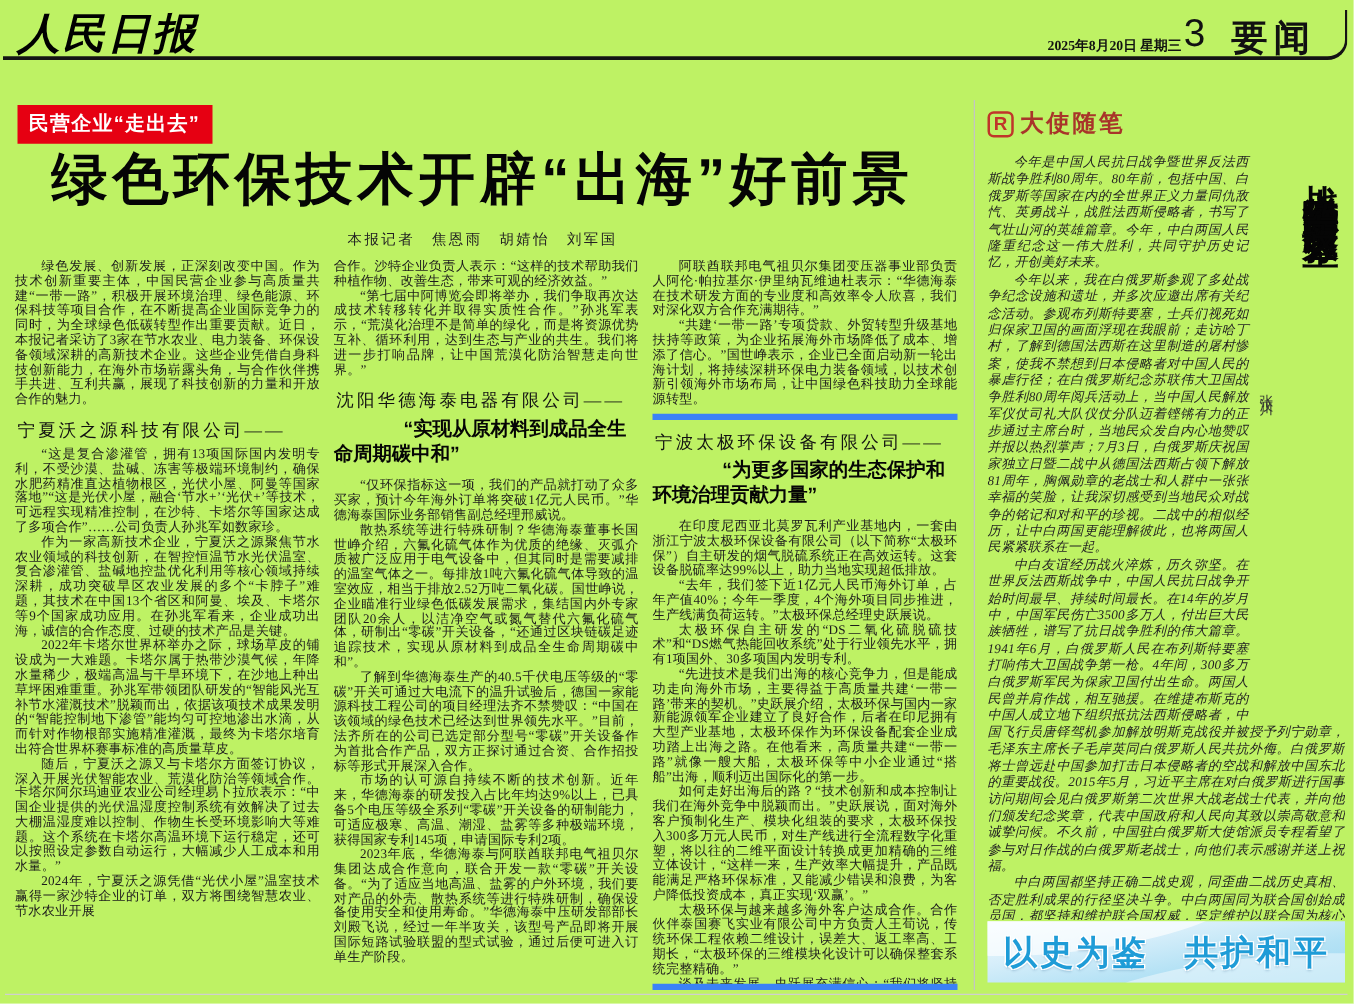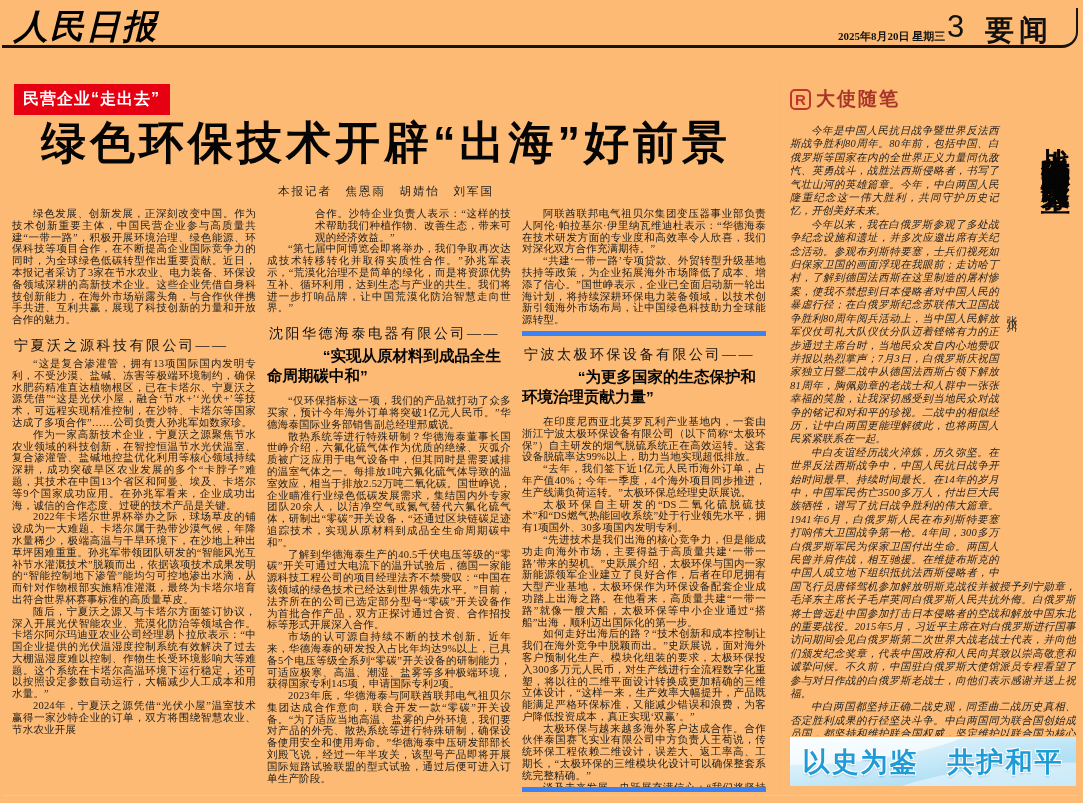--- a/index.html
+++ b/index.html
@@ -1,18 +1,18 @@
 <!DOCTYPE html>
 <html><head>
 <meta charset="utf-8">
 <style>
   * { margin:0; padding:0; box-sizing:border-box; }
   html,body { background:#ffffff; }
   .page {
-    position:relative; width:1083px; height:803px; background:#fdba74;
+    position:relative; width:1083px; height:803px; background:#bef264;
     font-family:"Liberation Serif","DejaVu Serif",serif; color:#1c1c1c; overflow:hidden;
   }
   
   .header-rule {
     position:absolute; left:2px; top:8px; width:1076px; height:40px;
     border-bottom:3px solid #141414; border-right:2.5px solid #141414;
     border-bottom-right-radius:16px;
   }
   .masthead {
     position:absolute; left:14px; top:4px; font-size:34px; font-weight:bold;
@@ -34,21 +34,21 @@
     letter-spacing:4px; color:#050505; white-space:nowrap;
   }
   .byline { position:absolute; left:6px; top:184px; width:760px; text-align:center; font-size:11.5px; letter-spacing:2px; color:#222; }
 
   .cols { position:absolute; left:12px; top:208px; width:754px; height:584px; display:flex; gap:11px; }
   .col  { width:244px; height:584px; overflow:hidden; display:flex; flex-direction:column; }
   .p {
     font-size:10.5px; line-height:11.8px; text-align:justify; text-indent:2em;
     letter-spacing:0.2px; color:#1c1c1c;
   }
-  .p.cont { text-indent:0;margin-left:48px; }
+  .p.cont { text-indent:0; }
   .co {
     font-size:14px; font-weight:normal; letter-spacing:2.5px; line-height:18px;
     margin:11px 0 3px 2px; color:#111;
   }
   .qt {
     font-family:"Liberation Sans",sans-serif; font-weight:bold; font-size:15.5px;
     line-height:20px; margin:0 0 9px; color:#050505; text-indent:3.6em;
   }
   .qt.one-line { text-indent:1.6em; white-space:nowrap; overflow:visible; font-size:14.5px; }
   .red-box {
@@ -119,21 +119,21 @@
 
   <div class="kicker">民营企业“走出去”</div>
   <h1 class="headline">绿色环保技术开辟“出海”好前景</h1>
   <div class="byline">本报记者　焦恩雨　胡婧怡　刘军国</div>
 
   <div class="cols">
 
     <div class="col">
       <p class="p">绿色发展、创新发展，正深刻改变中国。作为技术创新重要主体，中国民营企业参与高质量共建“一带一路”，积极开展环境治理、绿色能源、环保科技等项目合作，在不断提高企业国际竞争力的同时，为全球绿色低碳转型作出重要贡献。近日，本报记者采访了3家在节水农业、电力装备、环保设备领域深耕的高新技术企业。这些企业凭借自身科技创新能力，在海外市场崭露头角，与合作伙伴携手共进、互利共赢，展现了科技创新的力量和开放合作的魅力。</p>
       <h3 class="co">宁夏沃之源科技有限公司——</h3>
-      <p class="p">“这是复合渗灌管，拥有13项国际国内发明专利，不受沙漠、盐碱、冻害等极端环境制约，确保水肥药精准直达植物根区，已在卡塔尔、宁夏沃之源凭借”“这是光伏小屋，融合‘节水+’‘光伏+’等技术，可远程实现精准控制，在沙特、卡塔尔等国家达成了多项合作”……公司负责人孙兆军如数家珍。</p>
+      <p class="p">“这是复合渗灌管，拥有13项国际国内发明专利，不受沙漠、盐碱、冻害等极端环境制约，确保水肥药精准直达植物根区，光伏小屋、阿曼等国家落地”“这是光伏小屋，融合‘节水+’‘光伏+’等技术，可远程实现精准控制，在沙特、卡塔尔等国家达成了多项合作”……公司负责人孙兆军如数家珍。</p>
       <p class="p">作为一家高新技术企业，宁夏沃之源聚焦节水农业领域的科技创新，在智控恒温节水光伏温室、复合渗灌管、盐碱地控盐优化利用等核心领域持续深耕，成功突破旱区农业发展的多个“卡脖子”难题，其技术在中国13个省区和阿曼、埃及、卡塔尔等9个国家成功应用。在孙兆军看来，企业成功出海，诚信的合作态度、过硬的技术产品是关键。</p>
       <p class="p">2022年卡塔尔世界杯举办之际，球场草皮的铺设成为一大难题。卡塔尔属于热带沙漠气候，年降水量稀少，极端高温与干旱环境下，在沙地上种出草坪困难重重。孙兆军带领团队研发的“智能风光互补节水灌溉技术”脱颖而出，依据该项技术成果发明的“智能控制地下渗管”能均匀可控地渗出水滴，从而针对作物根部实施精准灌溉，最终为卡塔尔培育出符合世界杯赛事标准的高质量草皮。</p>
       <p class="p">随后，宁夏沃之源又与卡塔尔方面签订协议，深入开展光伏智能农业、荒漠化防治等领域合作。卡塔尔阿尔玛迪亚农业公司经理易卜拉欣表示：“中国企业提供的光伏温湿度控制系统有效解决了过去大棚温湿度难以控制、作物生长受环境影响大等难题。这个系统在卡塔尔高温环境下运行稳定，还可以按照设定参数自动运行，大幅减少人工成本和用水量。”</p>
       <p class="p">2024年，宁夏沃之源凭借“光伏小屋”温室技术赢得一家沙特企业的订单，双方将围绕智慧农业、节水农业开展</p>
     </div>
 
     <div class="col">
       <p class="p cont">合作。沙特企业负责人表示：“这样的技术帮助我们种植作物、改善生态，带来可观的经济效益。”</p>
       <p class="p">“第七届中阿博览会即将举办，我们争取再次达成技术转移转化并取得实质性合作。”孙兆军表示，“荒漠化治理不是简单的绿化，而是将资源优势互补、循环利用，达到生态与产业的共生。我们将进一步打响品牌，让中国荒漠化防治智慧走向世界。”</p>
       <h3 class="co">沈阳华德海泰电器有限公司——</h3>

